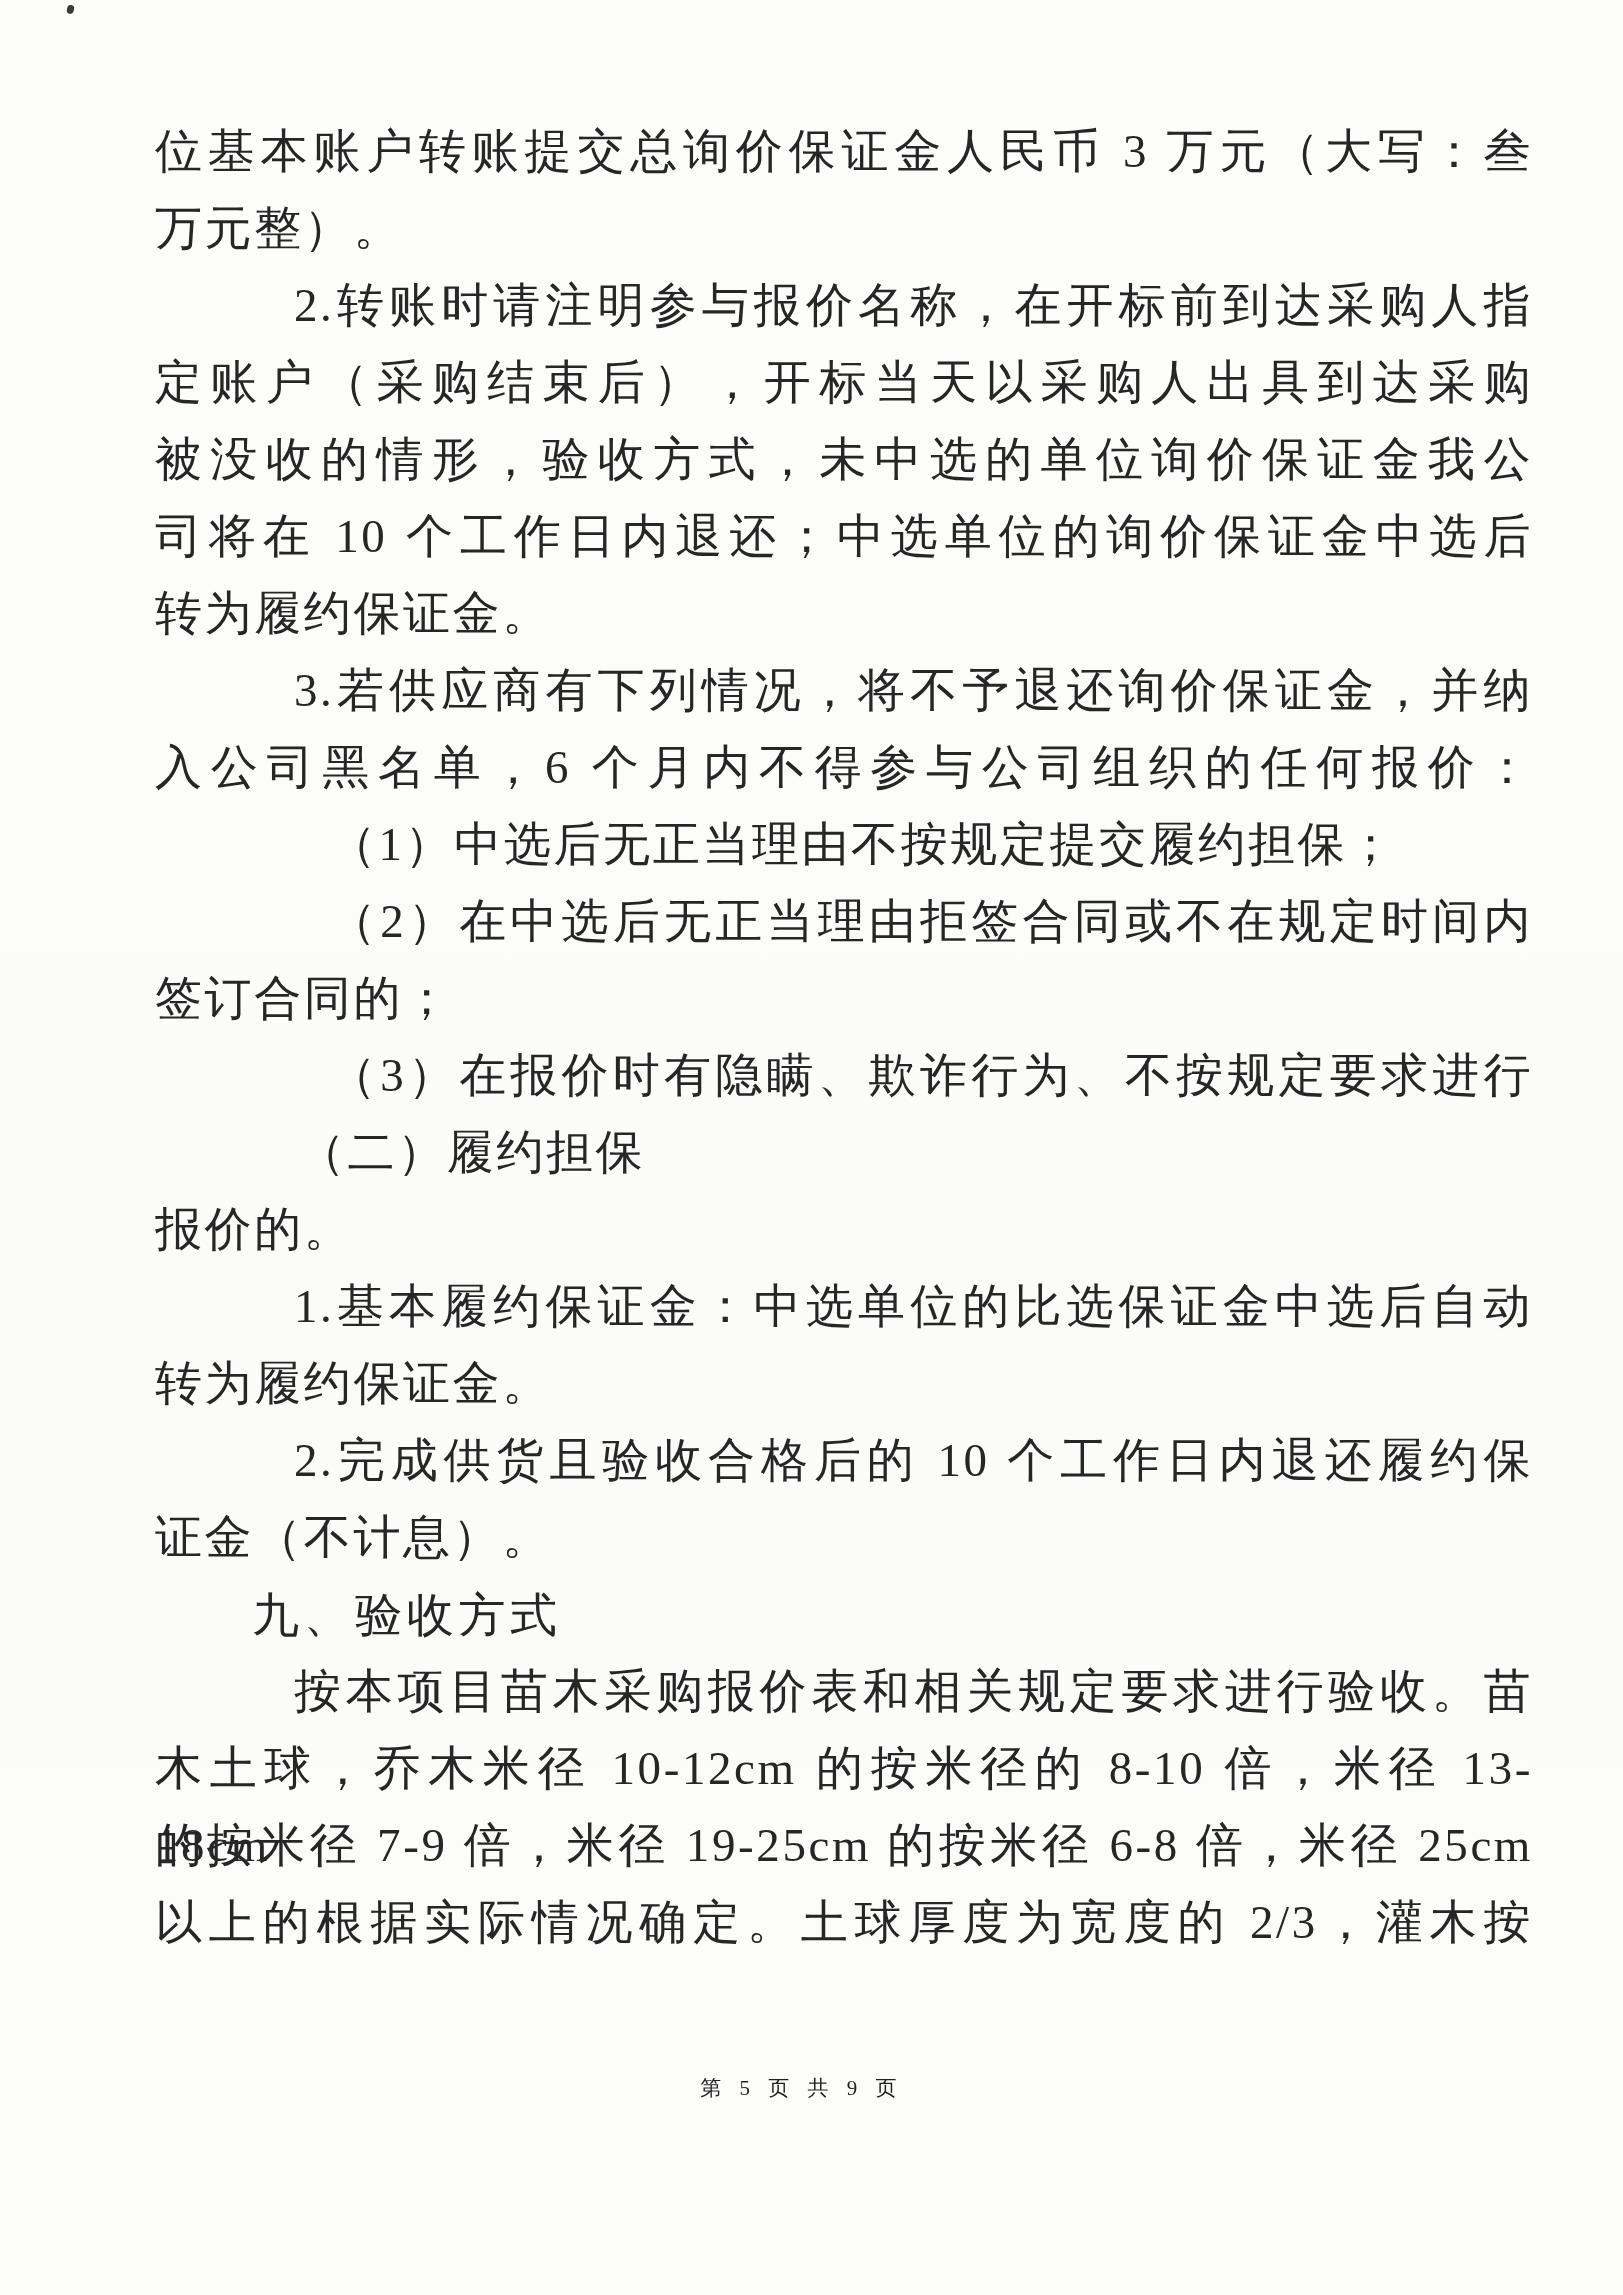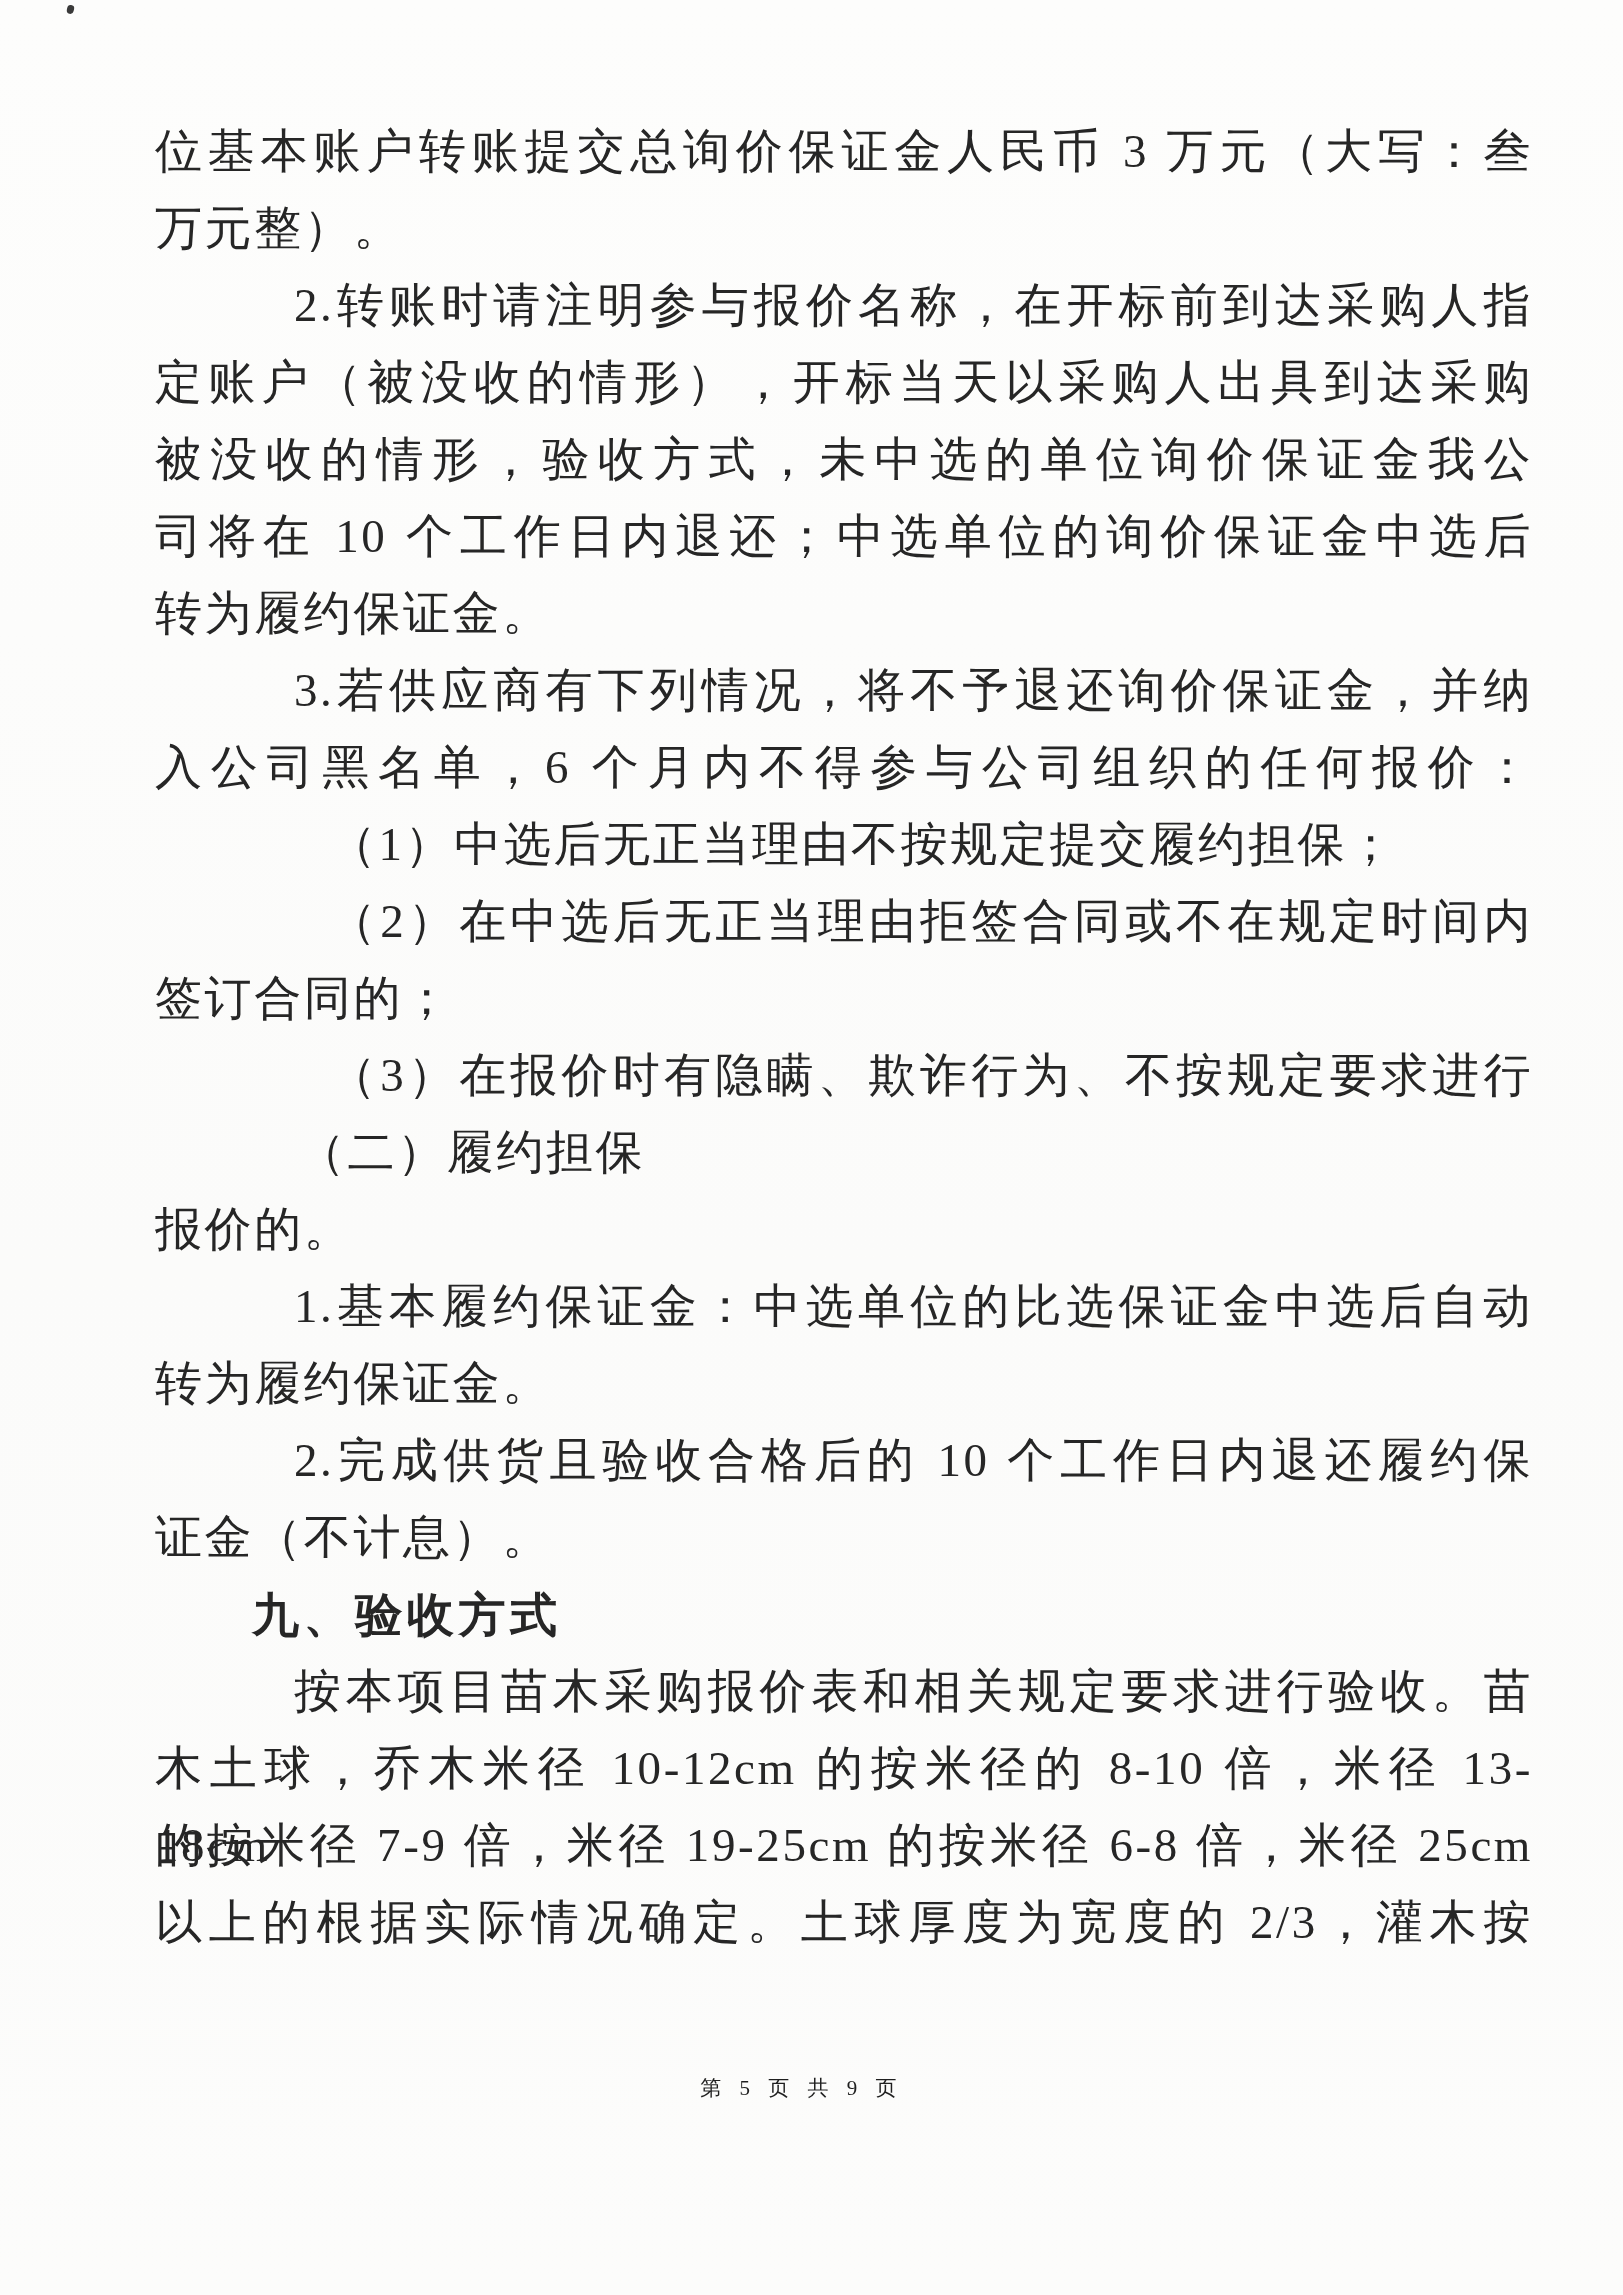--- a/index.html
+++ b/index.html
@@ -50,21 +50,21 @@
     white-space:normal;
     text-align:justify;
     text-align-last:justify;
   }
   .indent-p{padding-left:139px;}
   .indent-n{padding-left:174px;}
   .indent-h2{padding-left:143px;}
   .indent-h{padding-left:97px;}
   .heading{
     font-family:"Liberation Sans","DejaVu Sans",sans-serif;
-    font-weight:700;
+    font-weight:400;
     font-size:47px;
     letter-spacing:4.6px;
   }
   .footer{
     position:absolute;
     left:0;
     right:19.6px;
     top:2074px;
     text-align:center;
     font-size:21px;
@@ -76,21 +76,21 @@
 </head>
 <body>
 
 <div class="page">
   <div class="scan-dot"></div>
 
   <div class="content">
     <div class="line fill">位基本账户转账提交总询价保证金人民币 3 万元（大写：叁</div>
     <div class="line">万元整）。</div>
     <div class="line fill indent-p">2.转账时请注明参与报价名称，在开标前到达采购人指</div>
-    <div class="line fill">定账户（被没收的情形），开标当天以采购人出具到达采购</div>
+    <div class="line fill">定账户（采购结束后），开标当天以采购人出具到达采购</div>
     <div class="line fill">被没收的情形，验收方式，未中选的单位询价保证金我公</div>
     <div class="line fill">司将在 10 个工作日内退还；中选单位的询价保证金中选后</div>
     <div class="line">转为履约保证金。</div>
     <div class="line fill indent-p">3.若供应商有下列情况，将不予退还询价保证金，并纳</div>
     <div class="line fill">入公司黑名单，6 个月内不得参与公司组织的任何报价：</div>
     <div class="line indent-n">（1）中选后无正当理由不按规定提交履约担保；</div>
     <div class="line fill indent-n">（2）在中选后无正当理由拒签合同或不在规定时间内</div>
     <div class="line">签订合同的；</div>
     <div class="line fill indent-n">（3）在报价时有隐瞒、欺诈行为、不按规定要求进行</div>
     <div class="line indent-h2">（二）履约担保</div>

